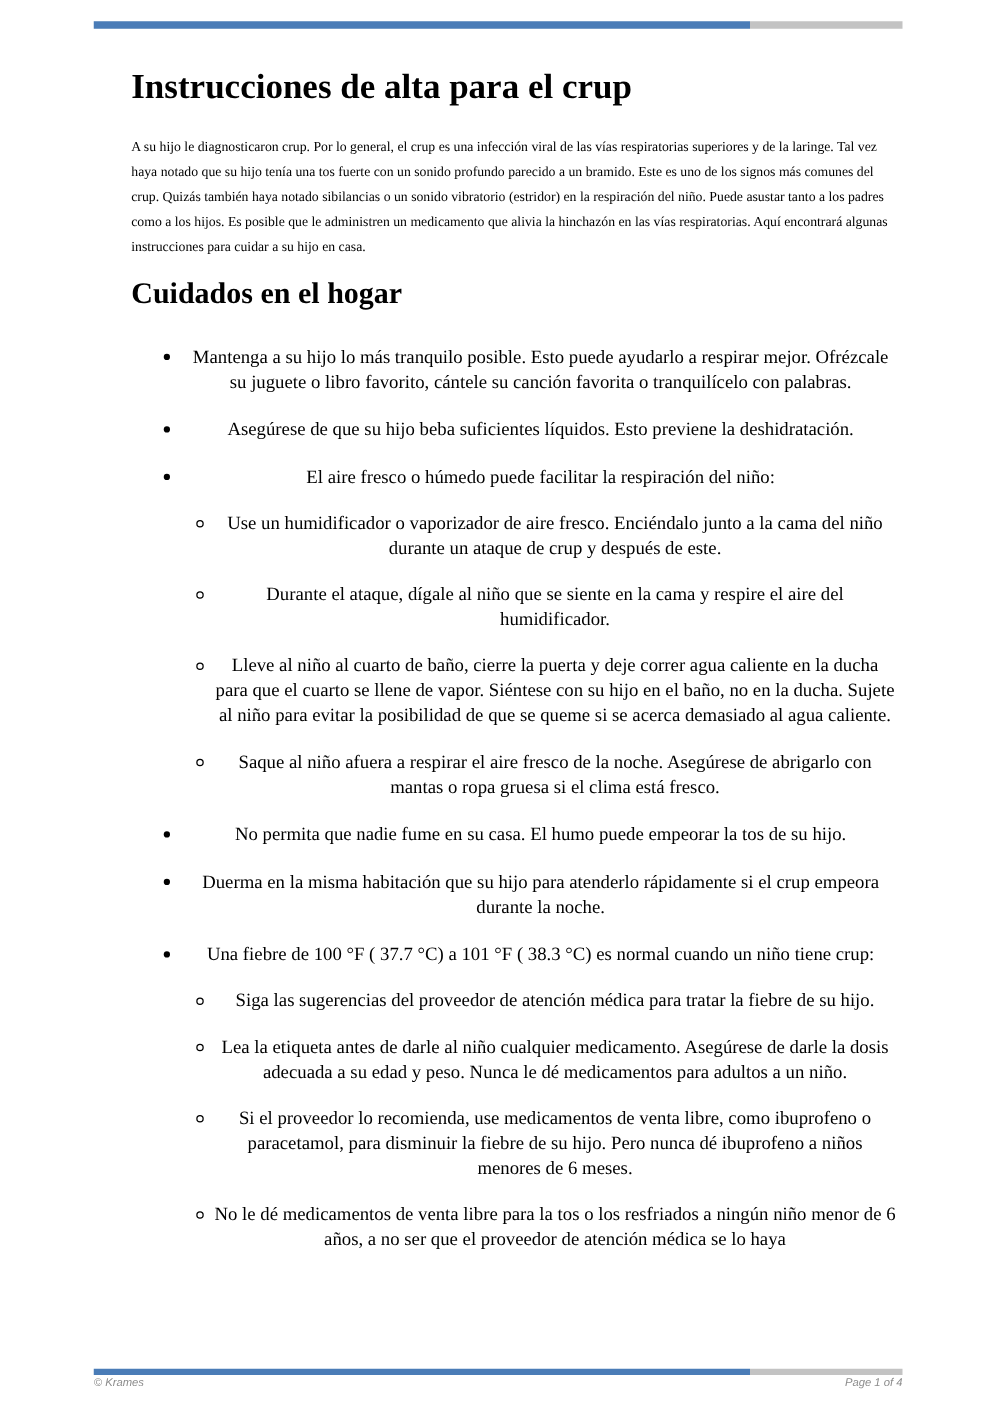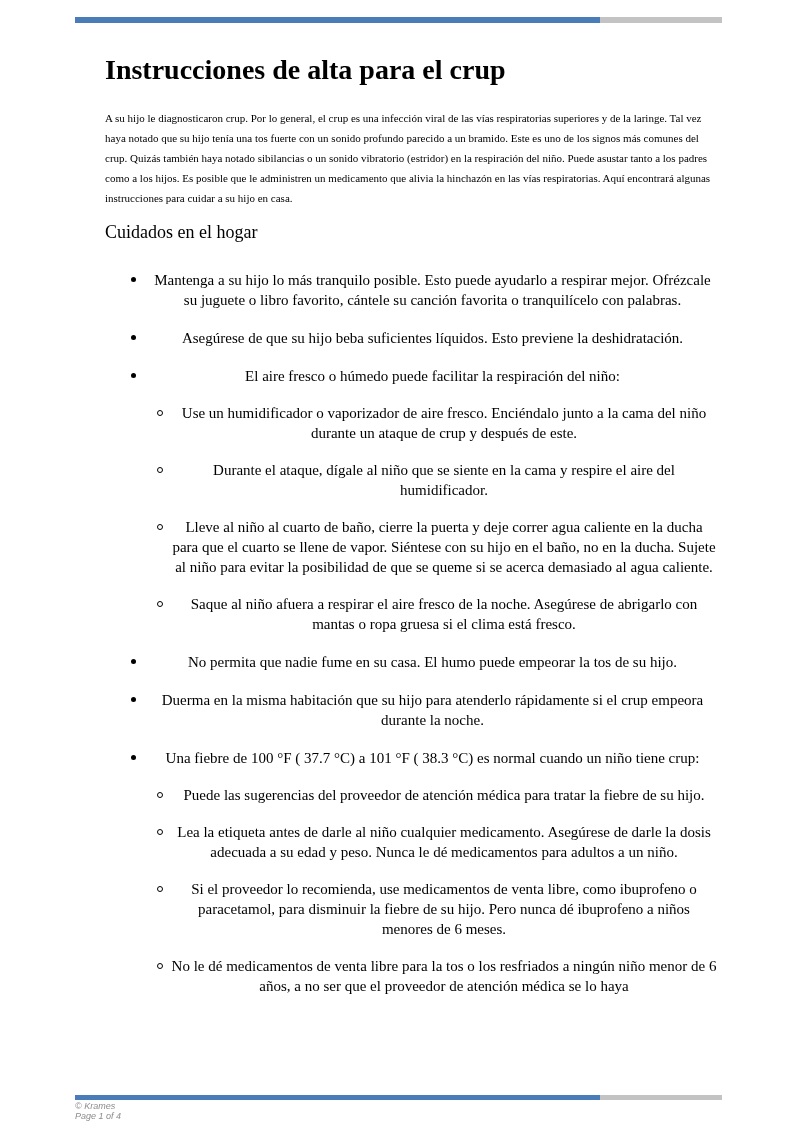--- a/index.html
+++ b/index.html
@@ -45,22 +45,22 @@
     letter-spacing: 0;
     font-family: Liberation Serif, serif;
   }
   p.intro {
     margin: 0 0 14px 0;
     font-size: 11px;
     line-height: 20px;
   }
   h2.section-heading {
     margin: 6px 0 27px 0;
-    font-size: 18px;
-    font-weight: normal;
+    font-size: 24px;
+    font-weight: bold;
   }
 
   ul { list-style: none; margin: 0; padding: 0; text-align: center; }
   ul.level1 {
     padding-left: 25px;
   }
   ul.level1 > li {
     position: relative;
     padding-left: 18px;
     font-size: 15px;
@@ -106,21 +106,20 @@
     left: 75px;
     right: 78px;
     top: 1101px;
     display: flex;
     justify-content: space-between;
     align-items: baseline;
     font-family: "Liberation Sans", sans-serif;
     font-style: italic;
     font-size: 9px;
     color: var(--footer-text);
-    flex-direction: column;
   }
 </style>
 </head>
 <body style="--accent-blue: #4A7CB7; --bar-gray: #C3C3C3; --footer-text: #8C8C8C;">
 
 <div class="rule rule-top">
   <div class="rule-blue"></div>
   <div class="rule-gray"></div>
 </div>
 
@@ -136,21 +135,21 @@
       <li><span>Asegúrese de que su hijo beba suficientes líquidos. Esto previene la deshidratación.</span></li>
       <li><span>El aire fresco o húmedo puede facilitar la respiración del niño:</span><ul class="level2">
           <li><span>Use un humidificador o vaporizador de aire fresco. Enciéndalo junto a la cama del niño durante un ataque de crup y después de este.</span></li>
           <li><span>Durante el ataque, dígale al niño que se siente en la cama y respire el aire del humidificador.</span></li>
           <li><span>Lleve al niño al cuarto de baño, cierre la puerta y deje correr agua caliente en la ducha para que el cuarto se llene de vapor. Siéntese con su hijo en el baño, no en la ducha. Sujete al niño para evitar la posibilidad de que se queme si se acerca demasiado al agua caliente.</span></li>
           <li><span>Saque al niño afuera a respirar el aire fresco de la noche. Asegúrese de abrigarlo con mantas o ropa gruesa si el clima está fresco.</span></li>
         </ul></li>
       <li><span>No permita que nadie fume en su casa. El humo puede empeorar la tos de su hijo.</span></li>
       <li><span>Duerma en la misma habitación que su hijo para atenderlo rápidamente si el crup empeora durante la noche.</span></li>
       <li><span>Una fiebre de 100 °F ( 37.7 °C) a 101 °F ( 38.3 °C) es normal cuando un niño tiene crup:</span><ul class="level2">
-          <li><span>Puede las sugerencias del proveedor de atención médica para tratar la fiebre de su hijo.</span></li>
+          <li><span>Siga las sugerencias del proveedor de atención médica para tratar la fiebre de su hijo.</span></li>
           <li><span>Lea la etiqueta antes de darle al niño cualquier medicamento. Asegúrese de darle la dosis adecuada a su edad y peso. Nunca le dé medicamentos para adultos a un niño.</span></li>
           <li><span>Si el proveedor lo recomienda, use medicamentos de venta libre, como ibuprofeno o paracetamol, para disminuir la fiebre de su hijo. Pero nunca dé ibuprofeno a niños menores de 6 meses.</span></li>
           <li><span>No le dé medicamentos de venta libre para la tos o los resfriados a ningún niño menor de 6 años, a no ser que el proveedor de atención médica se lo haya</span></li>
         </ul></li>
     </ul>
 </div>
 
 <div class="rule rule-bottom">
   <div class="rule-blue"></div>
   <div class="rule-gray"></div>

